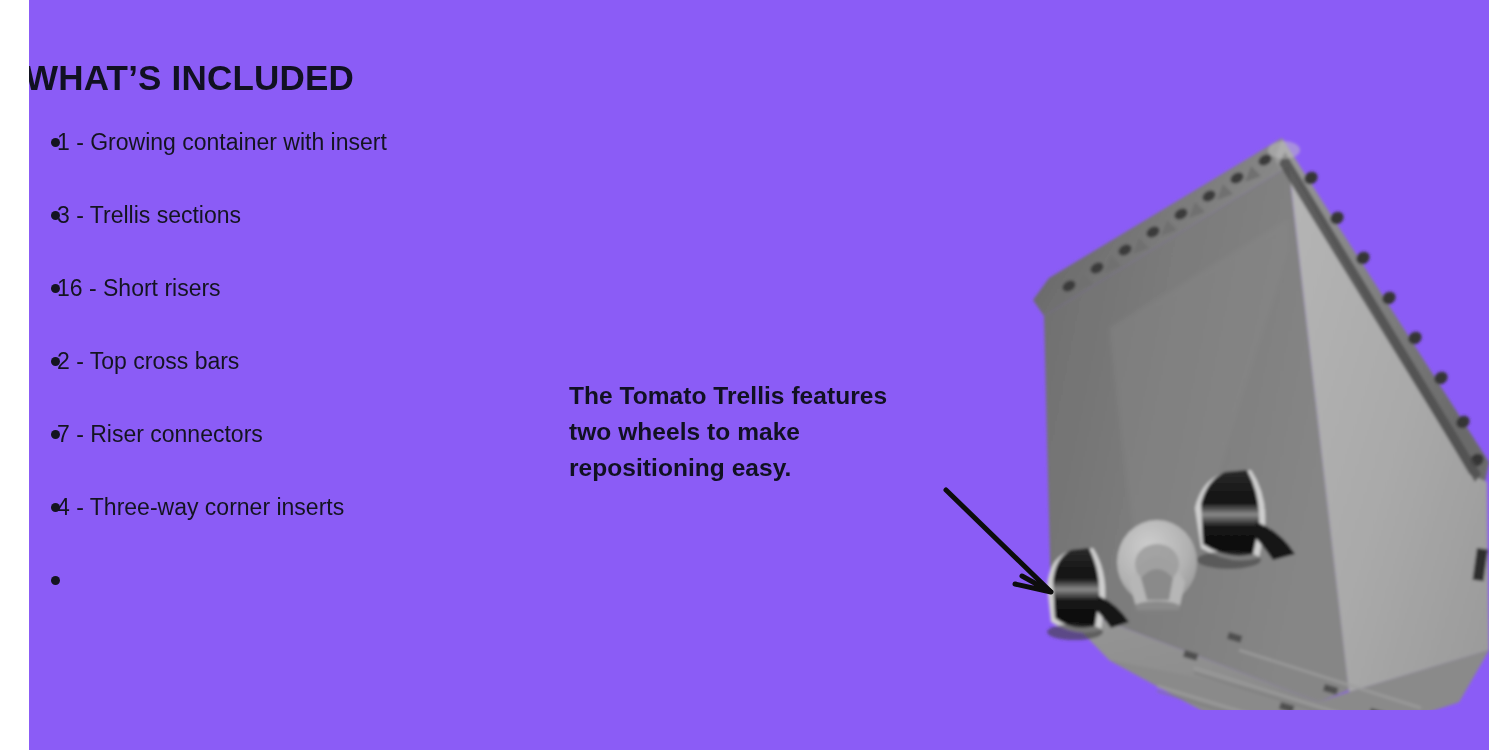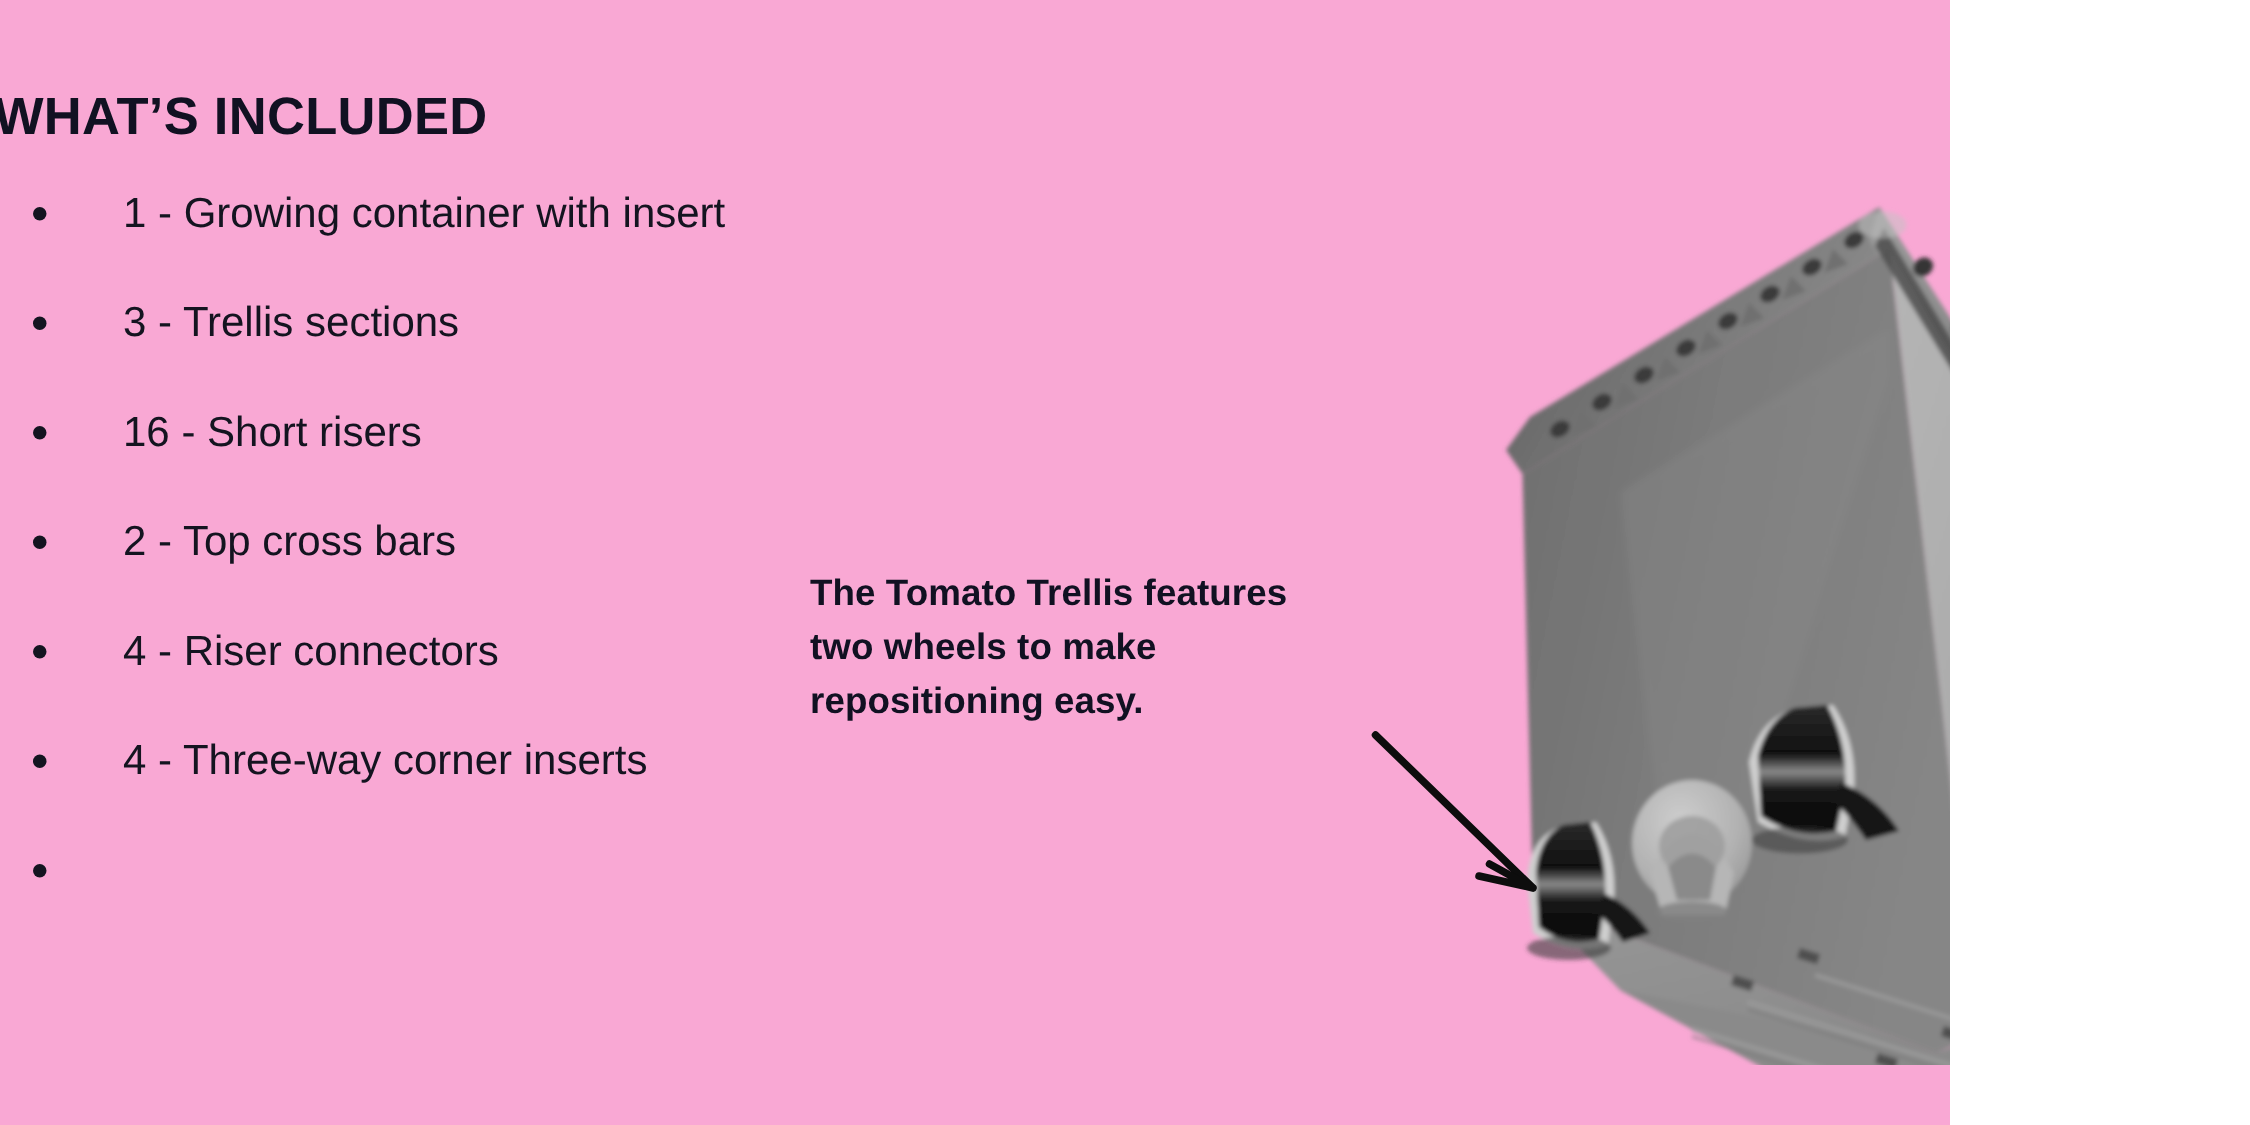--- a/index.html
+++ b/index.html
@@ -6,24 +6,25 @@
     margin: 0;
     padding: 0;
     background: #ffffff;
   }
   body {
     font-family: "Liberation Sans", sans-serif;
     color: #1a1a1a;
   }
   #page {
     position: relative;
-    width: 1300px;
+    width: 1460px;
     height: 750px;
-    background: #f9a8d4;
+    background: #8b5cf6;
     overflow: hidden;
+    margin-left: 29px;
   }
 
   
   .heading {
     position: absolute;
     left: -4px;
     top: 58px;
     font-size: 35px;
     font-weight: bold;
     letter-spacing: 0.2px;
@@ -36,22 +37,22 @@
     top: 122px;
     width: 620px;
     list-style: none;
     margin: 0;
     padding: 0;
   }
   .list-item {
     position: relative;
     height: 73px;
     line-height: 40px;
-    padding-left: 82px;
-    font-size: 28px;
+    padding-left: 28px;
+    font-size: 23px;
     color: #141420;
     white-space: nowrap;
   }
   .list-bullet {
     position: absolute;
     left: 22px;
     top: 16px;
     width: 9px;
     height: 9px;
     border-radius: 50%;
@@ -108,21 +109,21 @@
     <li class="list-item">
       <span class="list-bullet"></span>
       <span>16 - Short risers</span>
     </li>
     <li class="list-item">
       <span class="list-bullet"></span>
       <span>2 - Top cross bars</span>
     </li>
     <li class="list-item">
       <span class="list-bullet"></span>
-      <span>4 - Riser connectors</span>
+      <span>7 - Riser connectors</span>
     </li>
     <li class="list-item">
       <span class="list-bullet"></span>
       <span>4 - Three-way corner inserts</span>
     </li>
     <li class="list-item">
       <span class="list-bullet"></span>
     </li>
   </ul>
 

